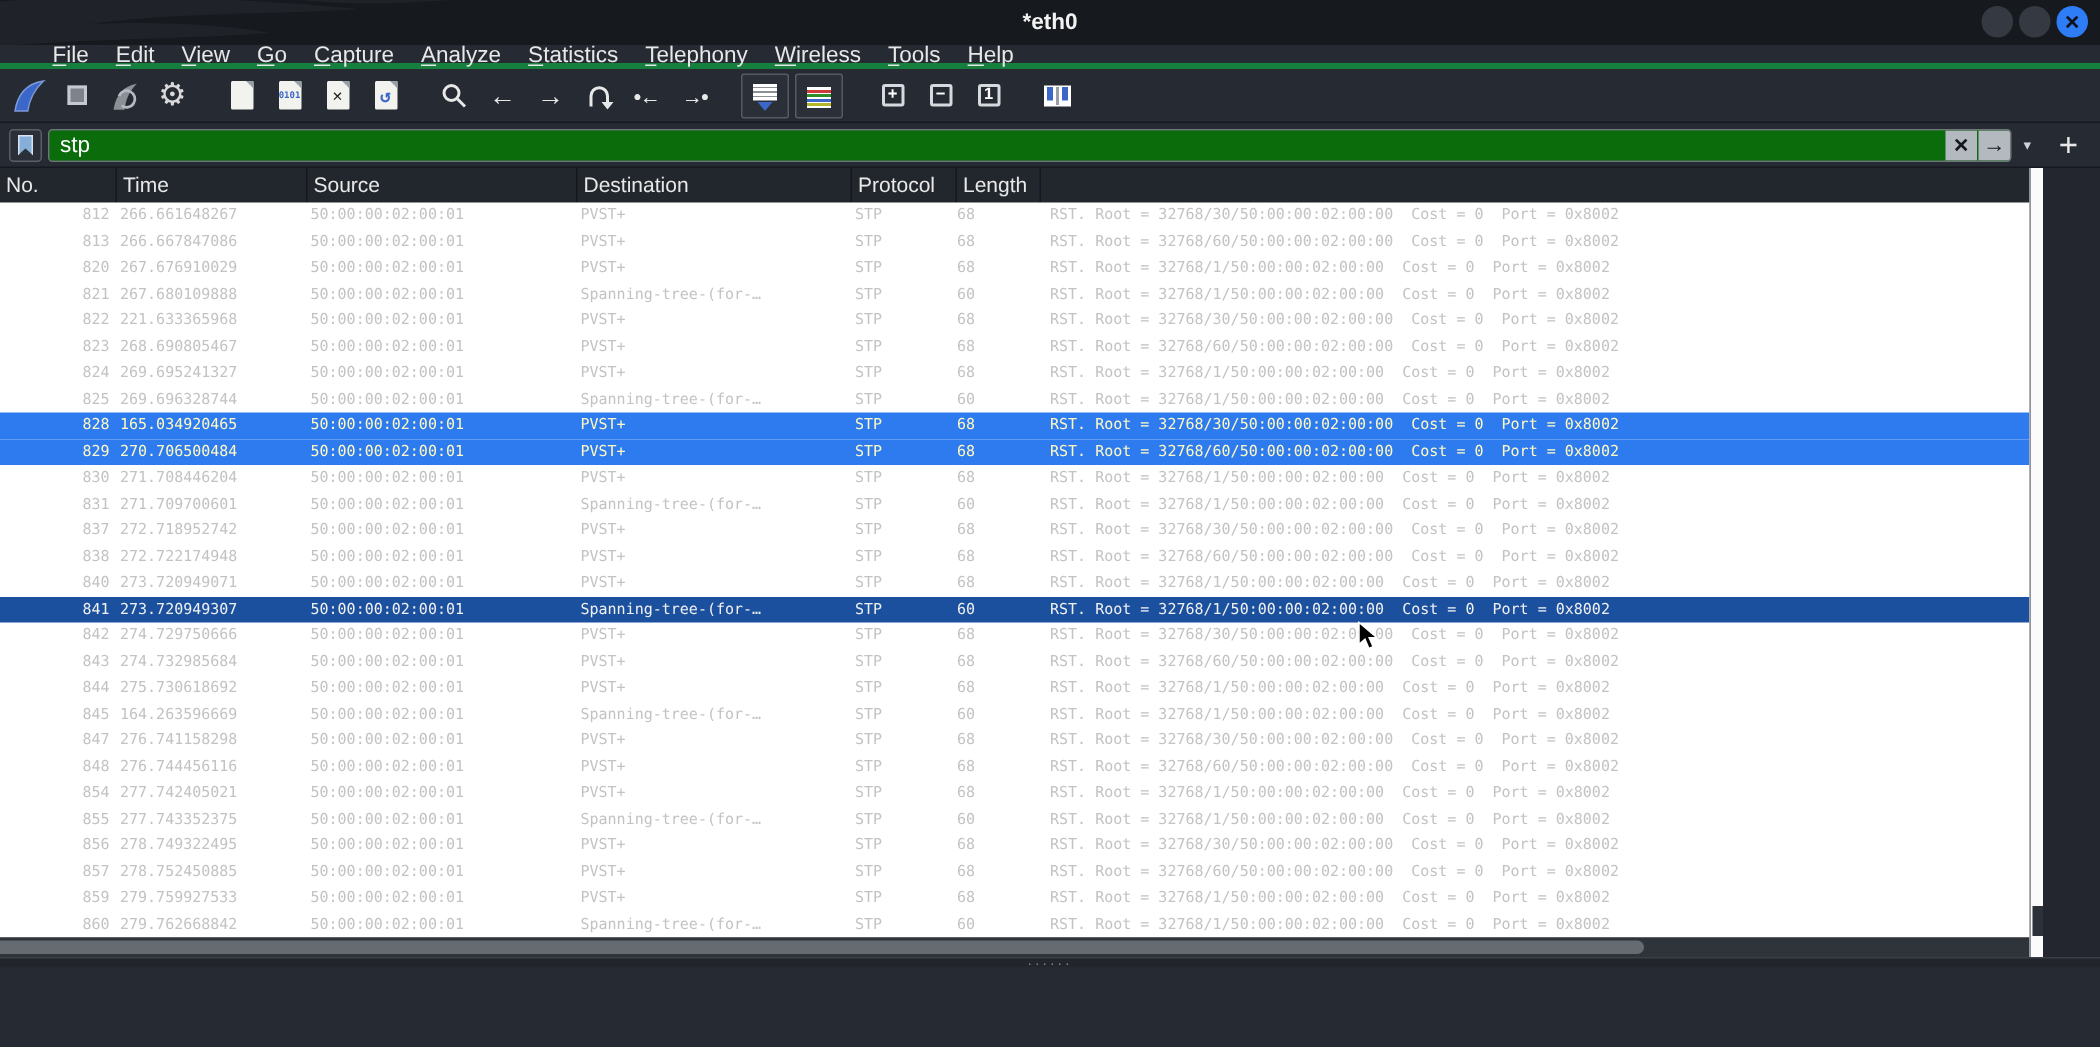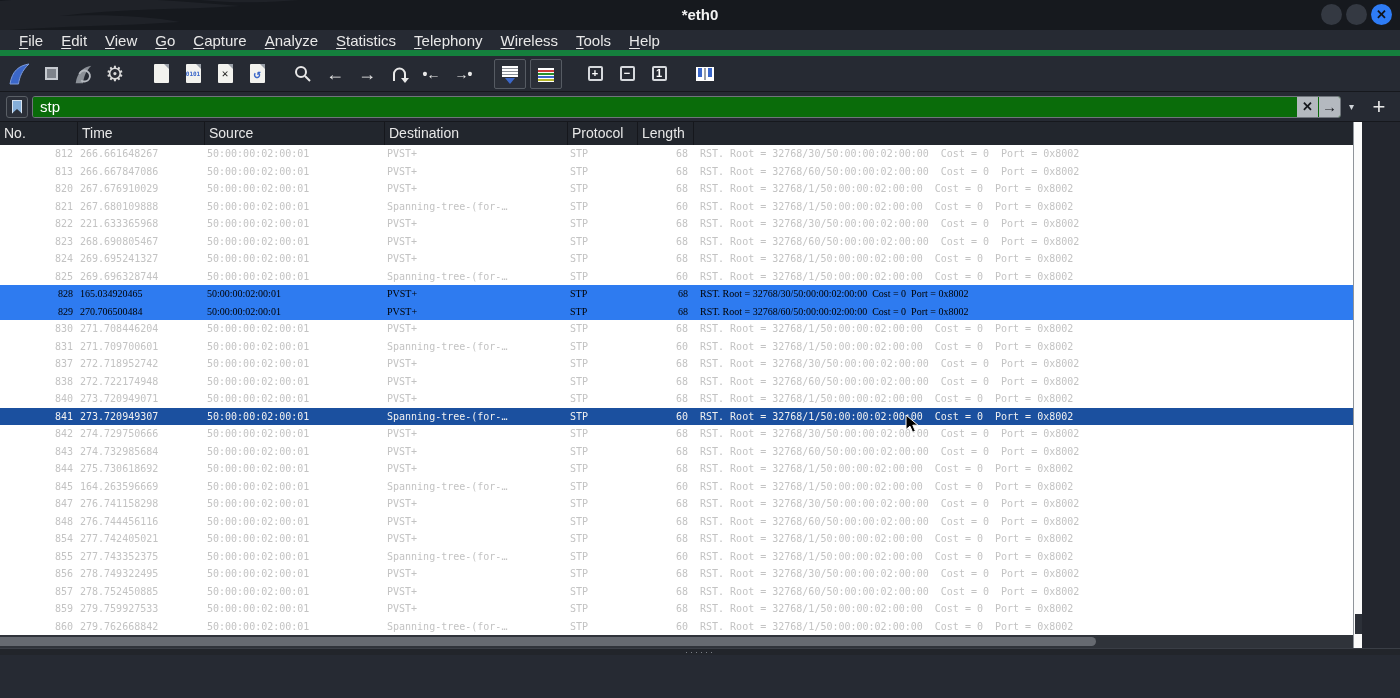--- a/index.html
+++ b/index.html
@@ -16,22 +16,22 @@
   .dragon{position:absolute;left:0;top:0;}
   .title{position:absolute;left:0;right:0;top:0;height:30px;line-height:30px;
     text-align:center;color:#f2f2f2;font-size:15px;font-weight:700;}
   .winbtns{position:absolute;right:8px;top:4px;display:flex;gap:4px;}
   .wbtn{width:21px;height:21px;border-radius:50%;background:#343942;display:flex;
     align-items:center;justify-content:center;}
   .wbtn.close{background:#2e7cf6;}
   .wbtn.close span{color:#10131a;font-size:13px;font-weight:700;line-height:1;}
 
   
-  .menubar{height:26px;background:var(--dark2);display:flex;align-items:center;
-    padding-left:10px;border-bottom:6px solid #15803d;}
+  .menubar{height:16px;background:var(--dark2);display:flex;align-items:center;
+    padding-left:26px;border-bottom:4px solid #15803d;}
   .menu-item{color:#e8e8e8;font-size:15px;padding:0 9px;cursor:default;}
   .menu-item u{text-decoration:underline;text-underline-offset:2px;}
 
   
   .toolbar{height:36px;background:var(--dark2);display:flex;align-items:center;
     padding-left:4px;border-bottom:1px solid #16181d;}
   .tb{width:30px;height:28px;display:flex;align-items:center;justify-content:center;
     background:transparent;border:none;margin-right:2px;position:relative;}
   .grp{margin-left:14px;}
   .glyph{color:#e8e8e8;font-size:18px;font-weight:700;line-height:1;}
@@ -86,26 +86,26 @@
   .content{display:flex;height:526px;}
   .listwrap{width:1353px;display:flex;flex-direction:column;}
   .lheader{height:23px;background:var(--dark3);display:flex;flex-shrink:0;}
   .hcell{color:#e8e8e8;font-size:14px;line-height:22px;padding-left:4px;
     border-right:1px solid #15171c;overflow:hidden;white-space:nowrap;}
   .c0{width:78px;} .c1{width:127px;} .c2{width:180px;} .c3{width:183px;}
   .c4{width:70px;} .c5{width:56px;} .c6{flex:1;}
   .plist{height:490px;background:#ffffff;overflow:hidden;flex-shrink:0;}
   .prow{display:flex;height:17.5px;font-family:"DejaVu Sans Mono",monospace;
     font-size:10px;line-height:17.5px;color:var(--rowtext);white-space:nowrap;}
-  .prow.selected{background:var(--sel);color:#000000;font-family:Liberation Serif, serif;}
+  .prow.selected{background:var(--sel);color:#fef9c3;}
   .prow.focused{background:var(--foc);color:#f0f0f0;}
   .cell{overflow:hidden;}
   .cell.c0{text-align:right;padding-right:5px;}
   .cell.c1,.cell.c2,.cell.c3,.cell.c4{padding-left:2px;}
-  .cell.c5{text-align:right;padding-right:6px;}
+  .cell.c5{padding-right:6px;}
   .cell.c6{padding-left:6px;white-space:pre;}
   .hscroll{height:13px;background:#2f333a;position:relative;flex-shrink:0;}
   .hthumb{position:absolute;left:0;top:2px;height:9px;width:1096px;background:#666a71;
     border-radius:0 5px 5px 0;}
   .vscroll{width:9px;background:#fbfbfb;border-left:1px solid #8f949a;position:relative;}
   .vthumb{position:absolute;bottom:14px;left:1px;width:7px;height:20px;background:#2c3038;}
   .rmargin{width:38px;background:#23262e;}
 
   
   .splitter{height:7px;background:#22252b;display:flex;align-items:center;

